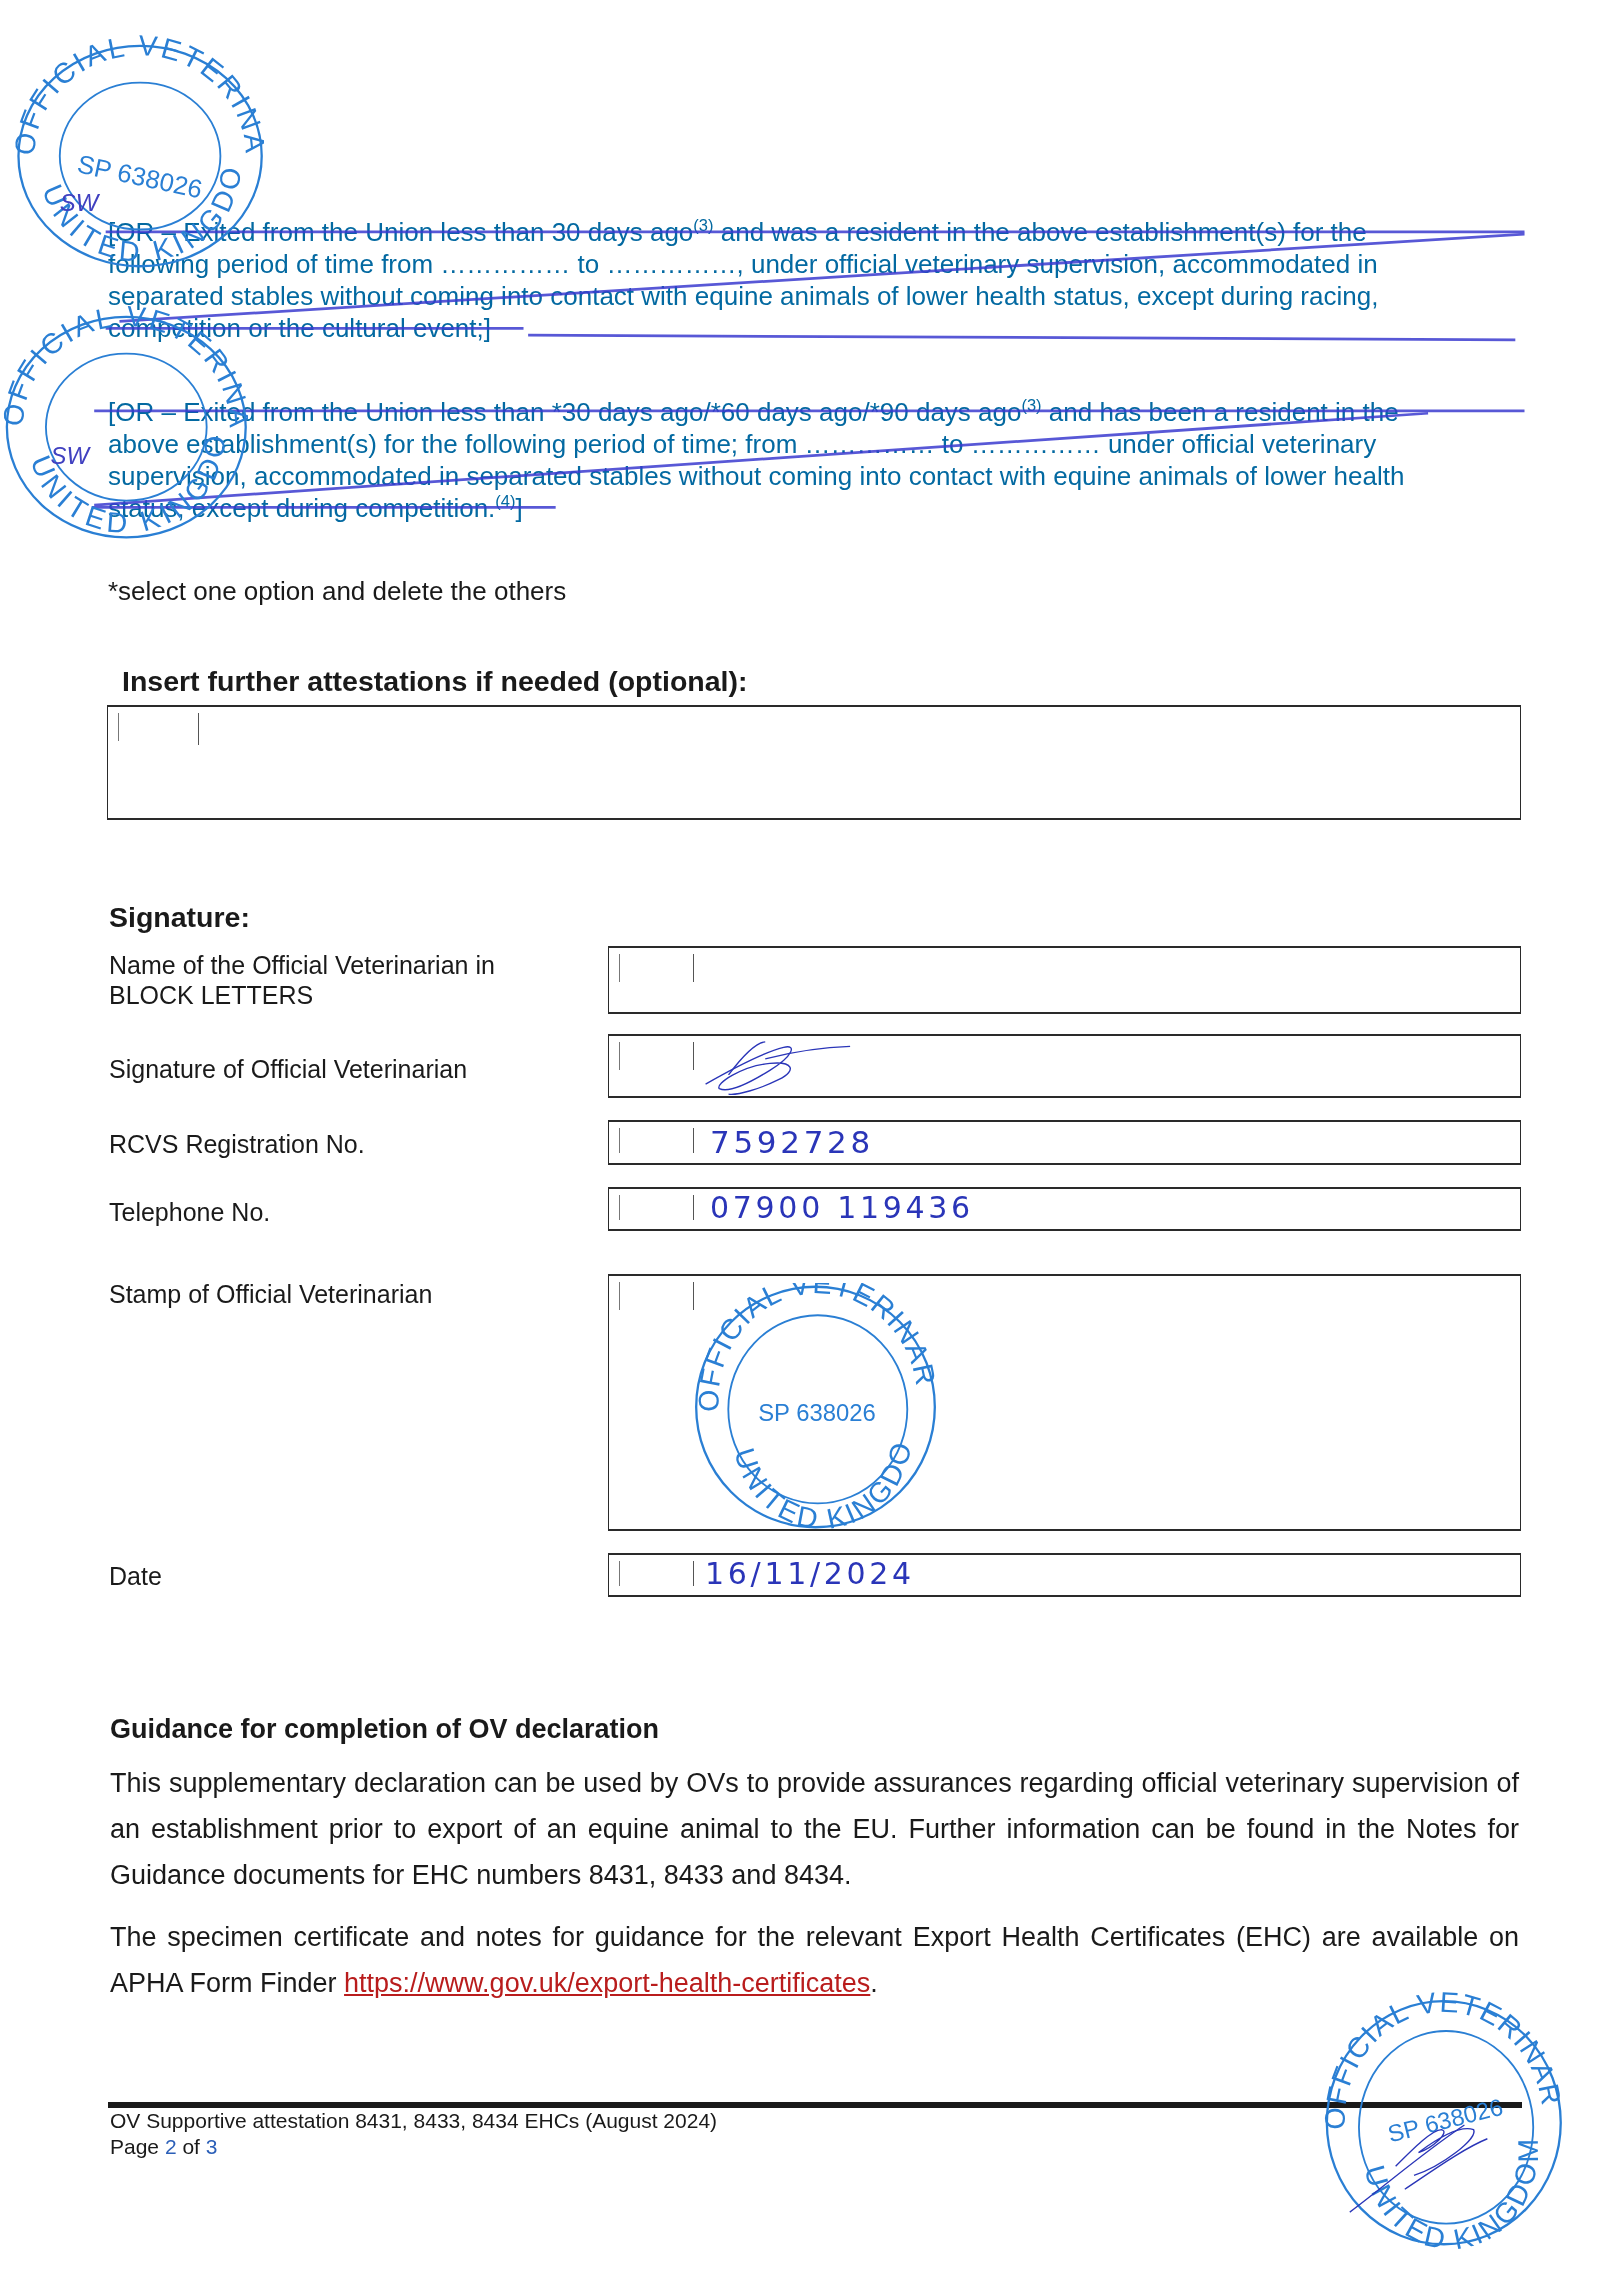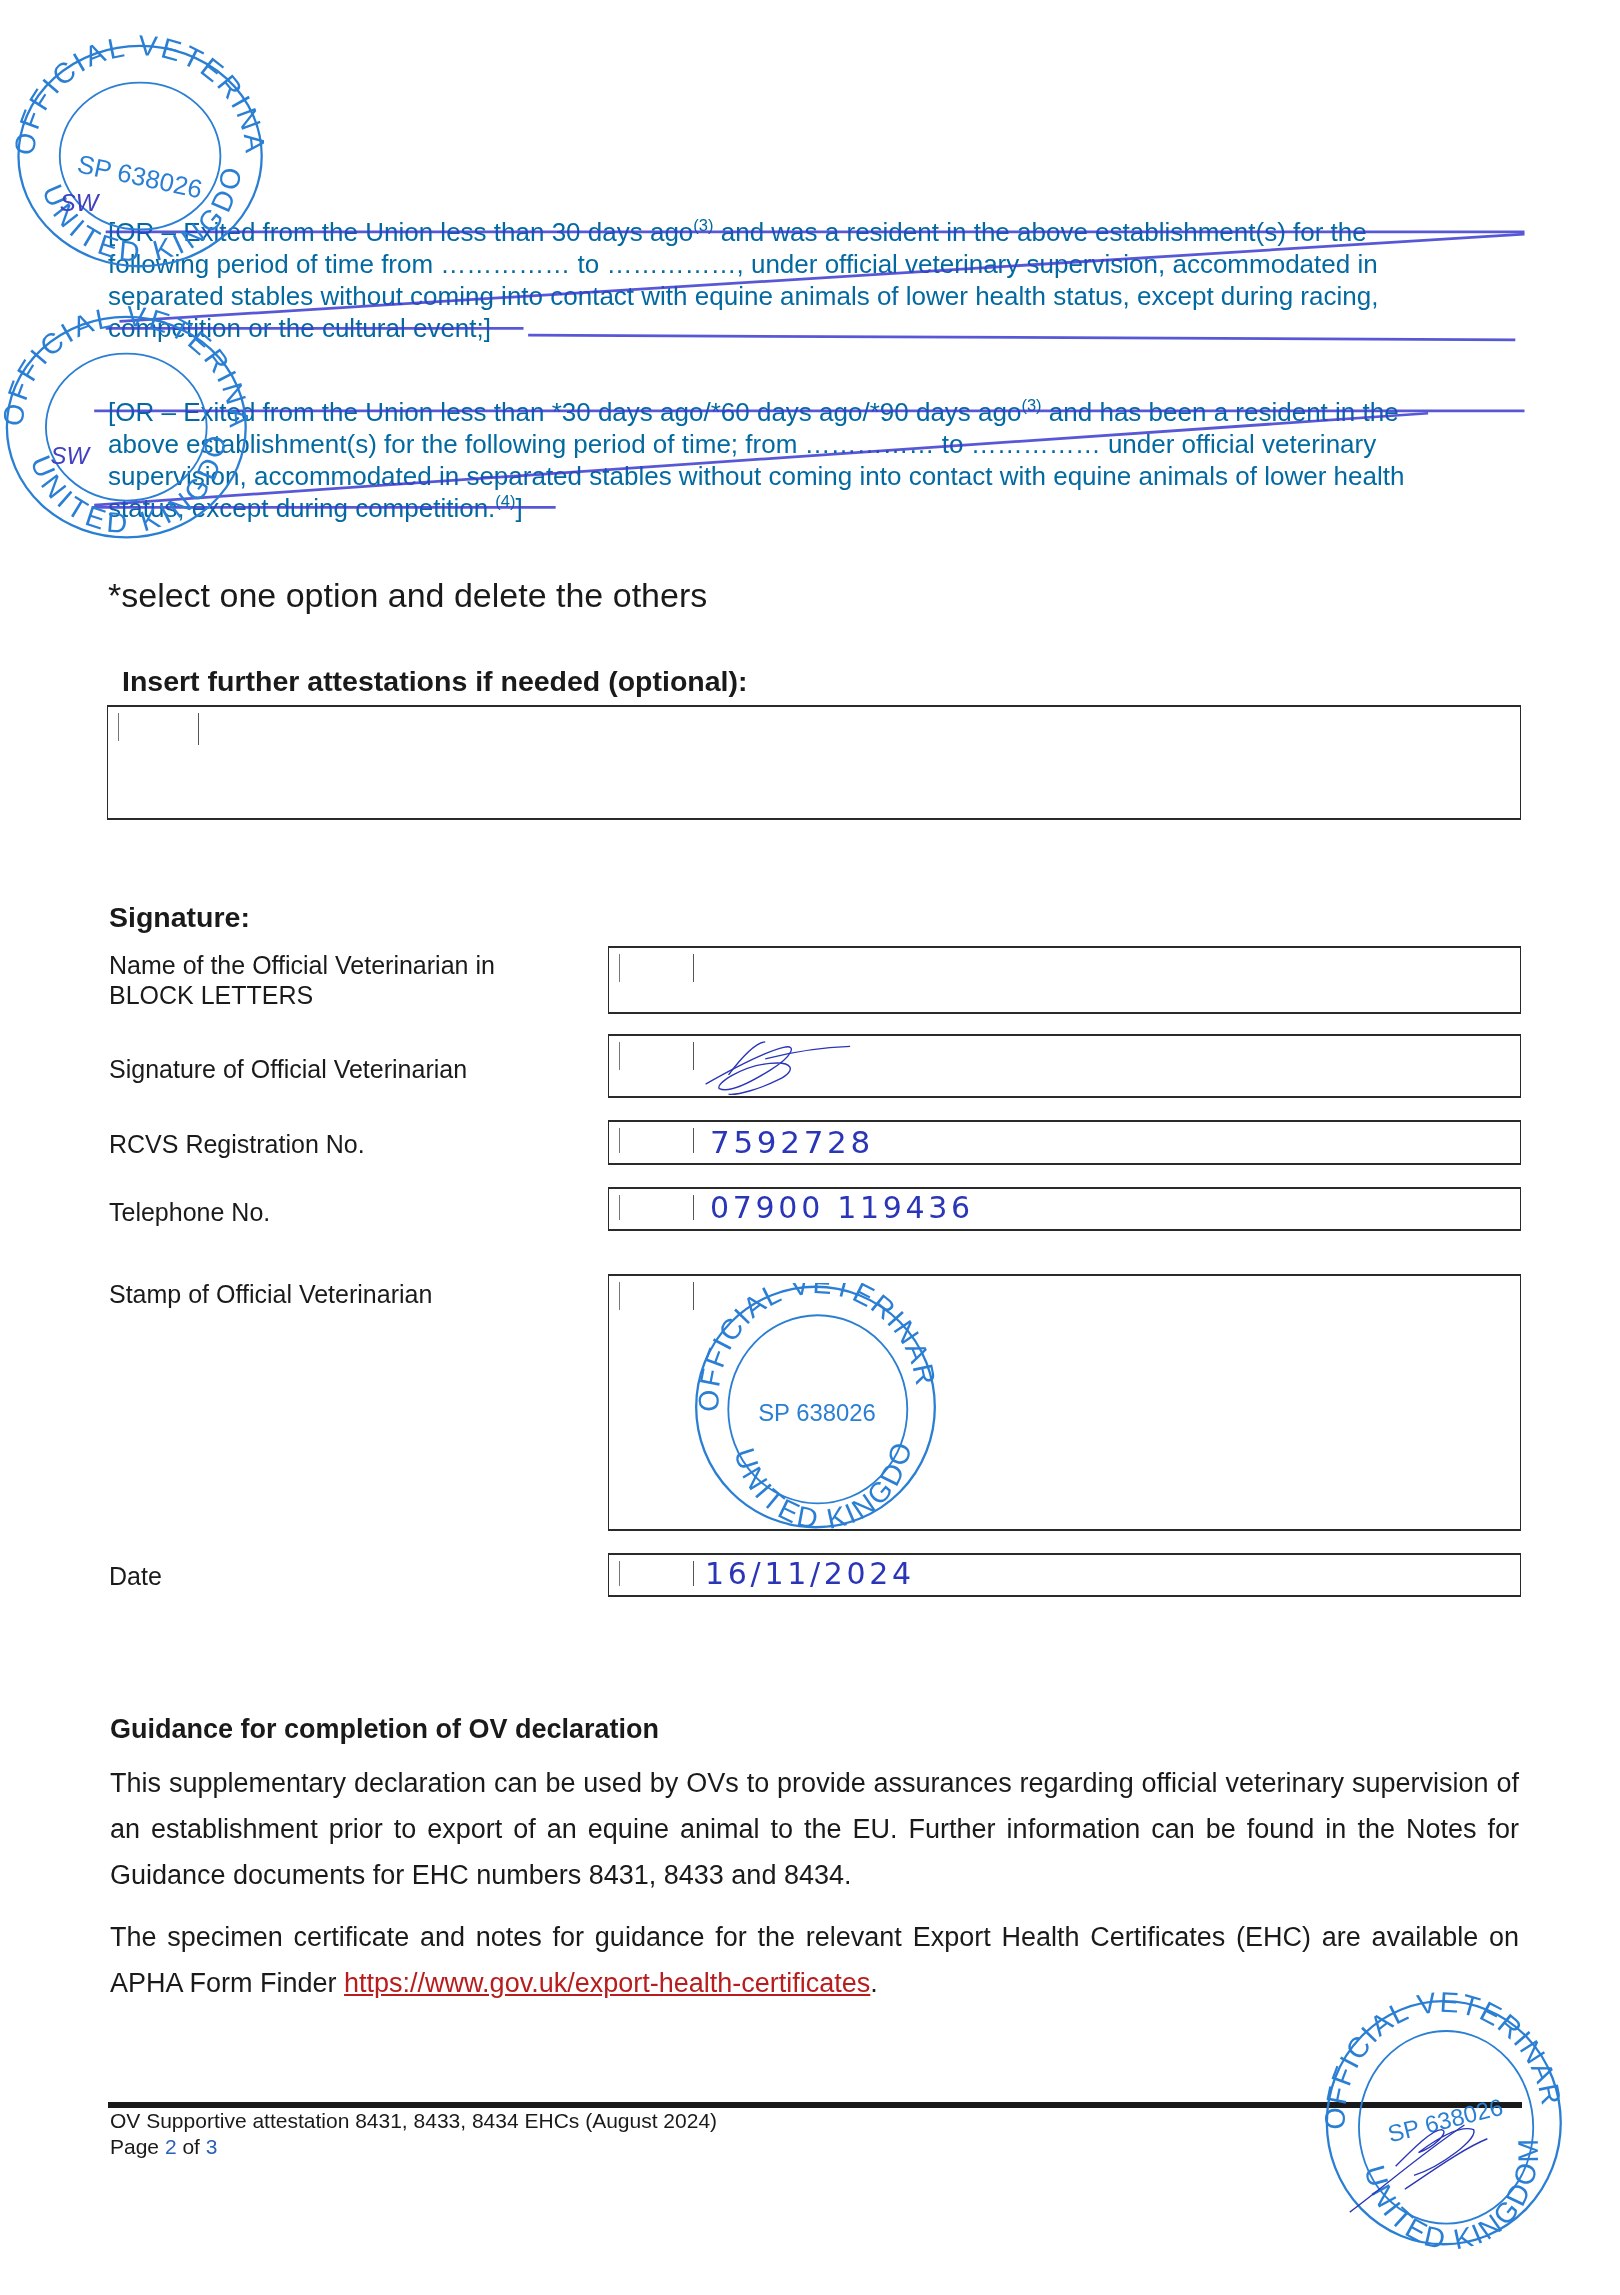--- a/index.html
+++ b/index.html
@@ -3,21 +3,21 @@
 <meta charset="utf-8">
 <style>
   html, body { margin:0; padding:0; background:#ffffff; }
   body { width:1621px; height:2295px; position:relative; overflow:hidden;
          font-family:"Liberation Sans", sans-serif; color:#1a1a1a; }
   .abs { position:absolute; }
   .para { position:absolute; left:108px; width:1412px; font-size:26px; line-height:32px;
           text-align:justify; text-align-last:left; }
   .struck { color:#0369a1; }
   .sup { font-size:16.5px; vertical-align:super; line-height:0; }
-  .note { left:108px; top:576px; font-size:34px; }
+  .note { left:108px; top:576px; font-size:26px; }
   .section-h { font-weight:bold; font-size:28.5px; }
   .box { position:absolute; border:2.3px solid #2a2a2a; border-left-width:1.8px; border-right-width:1.8px; background:#fff; }
   .box .tick1 { position:absolute; left:10px; top:6.4px; width:0.9px; height:27.5px; background:#777; }
   .box .tick2 { position:absolute; left:84px; top:6.4px; width:1.4px; height:27.5px; background:#555; }
   .label { position:absolute; left:109px; font-size:25px; line-height:30px; }
   .hand { position:absolute; color:#2a35b8; font-family:"DejaVu Sans", sans-serif; font-style:italic; letter-spacing:3.7px; }
   .guidance { position:absolute; left:110px; width:1409px; font-size:27px; line-height:46px; text-align:justify; }
   .link { color:#b91c1c; text-decoration:underline; }
   .footer-rule { position:absolute; left:108px; top:2102px; width:1414px; height:5.5px; background:#1a1a1a; }
   .footer { position:absolute; left:110px; font-size:21px; line-height:26px; }

